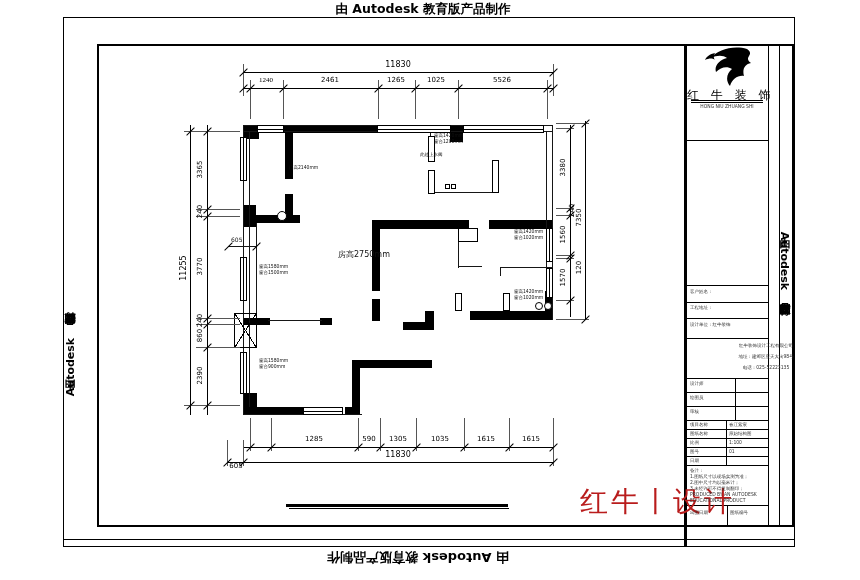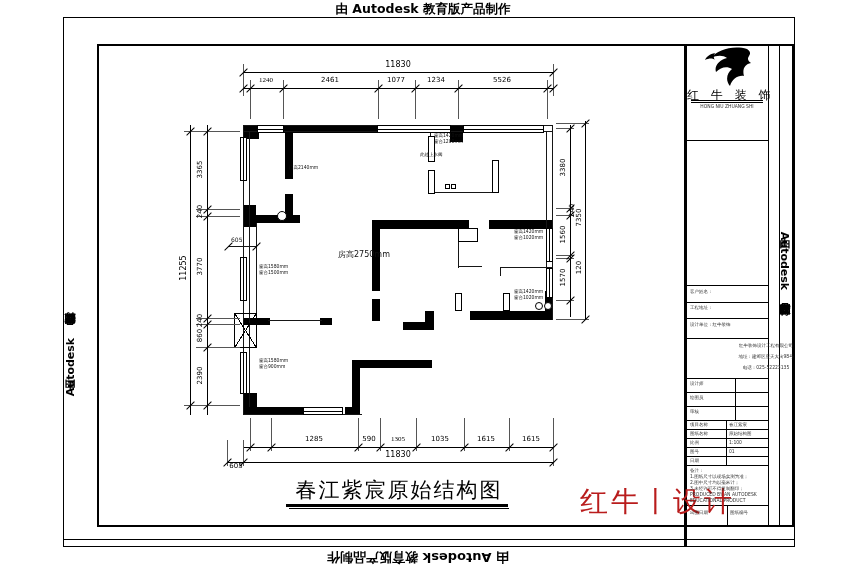--- a/index.html
+++ b/index.html
@@ -269,47 +269,46 @@
       <div class="abs tick" style="left: 504px; top: 447px; width: 11px; height: 1px;"></div>
       <div class="abs tick" style="left: 548px; top: 447px; width: 11px; height: 1px;"></div>
       <div class="abs tick" style="left: 222px; top: 462px; width: 11px; height: 1px;"></div>
       <div class="abs tick" style="left: 238px; top: 462px; width: 11px; height: 1px;"></div>
       <div class="abs tick" style="left: 548px; top: 462px; width: 11px; height: 1px;"></div>
       <div class="abs tick" style="left: 223px; top: 246px; width: 11px; height: 1px;"></div>
       <div class="abs tick" style="left: 251px; top: 246px; width: 11px; height: 1px;"></div>
       <div class="abs dlab big" style="left: 378px; top: 61px; width: 40px;">11830</div>
       <div class="abs dlab" style="left: 246px; top: 77px; width: 40px; font-family: Liberation Serif, serif;">1240</div>
       <div class="abs dlab" style="left: 310px; top: 77px; width: 40px;">2461</div>
-      <div class="abs dlab" style="left: 376px; top: 77px; width: 40px;">1077</div>
-      <div class="abs dlab" style="left: 416px; top: 77px; width: 40px;">1234</div>
+      <div class="abs dlab" style="left: 376px; top: 77px; width: 40px;">1265</div>
+      <div class="abs dlab" style="left: 416px; top: 77px; width: 40px;">1025</div>
       <div class="abs dlab" style="left: 482px; top: 77px; width: 40px;">5526</div>
       <div class="abs dlab big rot" style="left: 164px; top: 264px; width: 40px;">11255</div>
       <div class="abs dlab rot" style="left: 180px; top: 166px; width: 40px;">3365</div>
       <div class="abs dlab rot" style="left: 180px; top: 208px; width: 40px;">240</div>
       <div class="abs dlab rot" style="left: 180px; top: 263px; width: 40px;">3770</div>
       <div class="abs dlab rot" style="left: 180px; top: 317px; width: 40px;">240</div>
       <div class="abs dlab rot" style="left: 180px; top: 332px; width: 40px;">860</div>
       <div class="abs dlab rot" style="left: 180px; top: 372px; width: 40px;">2390</div>
       <div class="abs dlab rot" style="left: 543px; top: 164px; width: 40px;">3380</div>
       <div class="abs dlab rot" style="left: 543px; top: 231px; width: 40px;">1560</div>
       <div class="abs dlab rot" style="left: 543px; top: 274px; width: 40px;">1570</div>
       <div class="abs dlab rot" style="left: 552px; top: 207px; width: 40px;">240</div>
       <div class="abs dlab rot" style="left: 559px; top: 214px; width: 40px;">7350</div>
       <div class="abs dlab rot" style="left: 559px; top: 264px; width: 40px;">120</div>
       <div class="abs dlab" style="left: 294px; top: 436px; width: 40px;">1285</div>
       <div class="abs dlab" style="left: 349px; top: 436px; width: 40px;">590</div>
-      <div class="abs dlab" style="left: 378px; top: 436px; width: 40px; font-family: Liberation Serif, serif;">1305</div>
+      <div class="abs dlab" style="left: 378px; top: 436px; width: 40px;">1305</div>
       <div class="abs dlab" style="left: 420px; top: 436px; width: 40px;">1035</div>
       <div class="abs dlab" style="left: 466px; top: 436px; width: 40px;">1615</div>
       <div class="abs dlab" style="left: 511px; top: 436px; width: 40px;">1615</div>
       <div class="abs dlab big" style="left: 378px; top: 451px; width: 40px;">11830</div>
       <div class="abs dlab" style="left: 216px; top: 463px; width: 40px;">605</div>
     </div>
 
-  <div class="abs title" style="left:288px;top:476px;width:222px;">春江紫宸原始结构图</div>
 
   <div class="abs design-wm" style="left:580px;top:483px;">红牛丨设计</div>
 
   <div class="abs" style="left:695px;top:47px;width:64px;height:42px;">
     <svg width="64" height="42" viewBox="0 0 64 42" xmlns="http://www.w3.org/2000/svg">
       <path fill="#000" d="M52 2c-14-4-30 1-36 9 6-3 12-3 16 0-8 2-13 8-11 14 5-5 11-6 16-3-5 4-7 11-2 17 2-7 8-11 14-10-2-7 1-12 7-13-3-2-4-4-2-7 2-3 1-5-2-7z"></path>
       <path fill="#000" d="M20 6c-5 1-9 4-10 7 4-2 8-2 10 0-2-3-1-5 0-7z"></path>
     </svg>
   </div>
   <div class="abs brandname" style="left:687px;top:87px;width:80px;">红 牛 装 饰</div>

